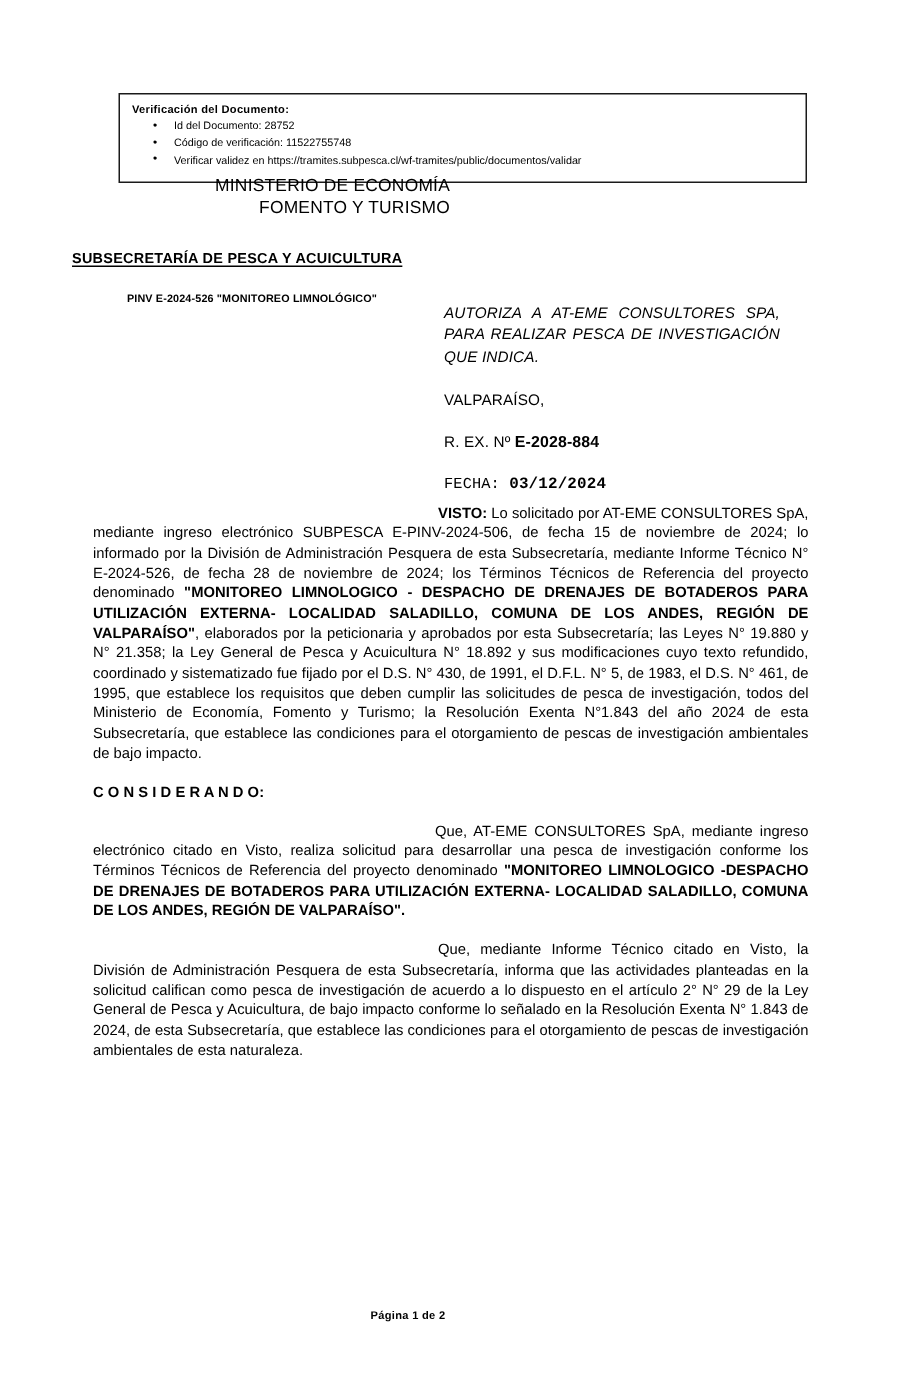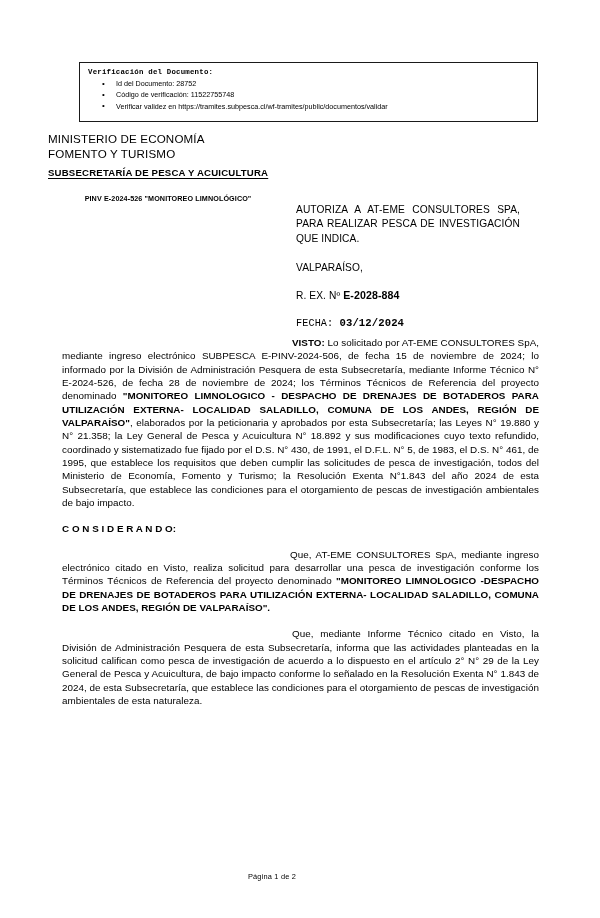--- a/index.html
+++ b/index.html
@@ -27,21 +27,20 @@
     box-sizing: border-box;
     padding: 4px 0 0 8px;
     background: #ffffff;
   }
   #verification-box .vb-title {
     font-size: 7.4px;
     font-weight: bold;
     letter-spacing: 0.2px;
     line-height: 1.25;
     margin: 1px 0 1px 0;
-    font-family: Liberation Mono, monospace;
   }
   #verification-box ul {
     list-style: none;
     margin: 0;
     padding: 0;
   }
   #verification-box li {
     font-size: 7.2px;
     line-height: 1.55;
     position: relative;
@@ -53,23 +52,23 @@
     left: 14px;
     top: -0.5px;
     font-size: 8px;
     line-height: 1.55;
   }
 
   
   #ministry-header {
     position: absolute;
     left: 48px;
-    top: 131px;
+    top: 116px;
     width: 252px;
-    text-align: left;
+    text-align: right;
   }
   #ministry-header .min-line {
     font-size: 11.6px;
     line-height: 1.32;
     letter-spacing: 0.15px;
   }
   #subsecretaria-heading {
     position: absolute;
     left: 48px;
     top: 166px;
@@ -102,20 +101,21 @@
     left: 296px;
     top: 203px;
     width: 224px;
   }
   #title-block .authorizes {
     font-size: 10.2px;
     line-height: 1.42;
     text-align: justify;
     text-align-last: left;
     letter-spacing: 0.1px;
+    font-style: italic;
   }
   #title-block .place {
     margin-top: 16px;
     font-size: 10.2px;
     letter-spacing: 0.1px;
   }
   #title-block .resolution {
     margin-top: 16px;
     font-size: 10.2px;
     letter-spacing: 0.1px;
@@ -166,21 +166,21 @@
   
   #page-footer {
     position: absolute;
     left: 0;
     top: 872px;
     width: 600px;
     text-align: center;
     padding-right: 56px;
     box-sizing: border-box;
     font-size: 7.4px;
-    font-weight: normal;
+    font-weight: bold;
     letter-spacing: 0.2px;
   }
 </style>
 </head>
 <body>
 
 <div id="verification-box">
   <div class="vb-title">Verificación del Documento:</div>
   <ul>
     <li>

